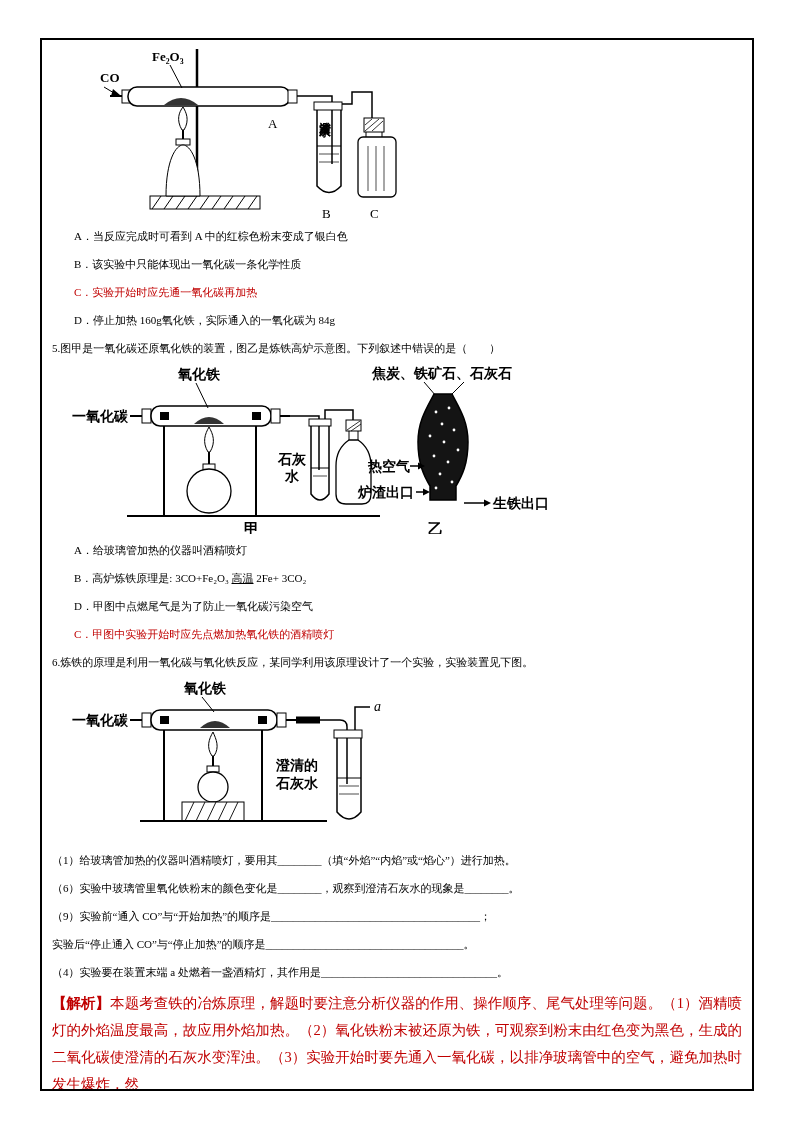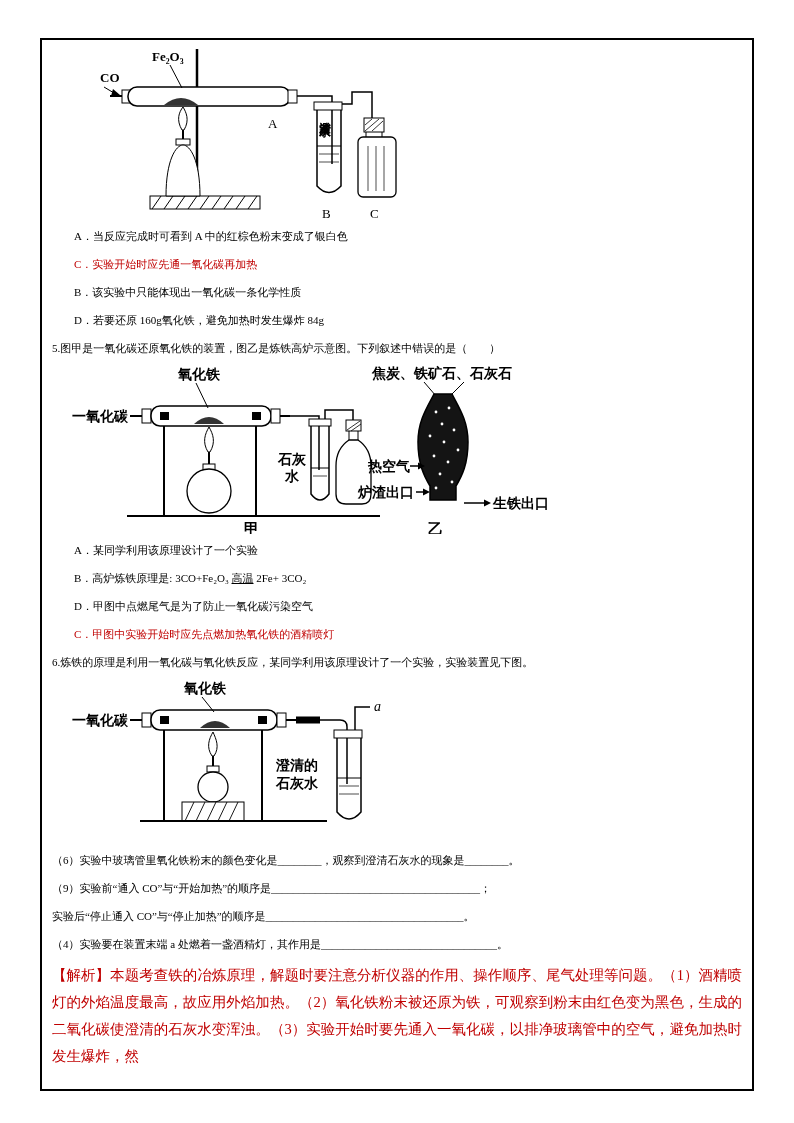--- a/index.html
+++ b/index.html
@@ -24,21 +24,21 @@
   .fig3 { height:162px; margin:4px 0 4px 20px; width:370px; }
   .vlabel {
     position:absolute; left:218px; top:67px;
     writing-mode:vertical-rl; text-orientation:upright;
     font-size:11.5px; font-weight:bold; letter-spacing:1px; line-height:13px;
   }
   .jiexi {
     margin-top:4px; font-size:14.5px; line-height:27px;
     color:var(--color-red,#C00000); text-align:justify;
   }
-  .jiexi-tag { font-weight:normal; }
+  .jiexi-tag { font-weight:bold; }
   svg { display:block; }
   svg text { font-family:"Liberation Serif","DejaVu Serif",serif; }
   .dl { font-weight:bold; font-size:14px; }
   .dl-s { font-weight:bold; font-size:13px; }
   .plain { font-size:13px; }
 </style>
 </head>
 <body>
 
 <div class="frame">
@@ -101,23 +101,23 @@
         <line x1="268" y1="100" x2="268" y2="145" stroke="#000" stroke-width="0.7"></line>
         <line x1="276" y1="100" x2="276" y2="145" stroke="#000" stroke-width="0.7"></line>
         <line x1="284" y1="100" x2="284" y2="145" stroke="#000" stroke-width="0.7"></line>
       </g>
       <text class="plain" x="270" y="172">C</text>
     </svg>
     <div class="vlabel">澄清石灰水</div>
   </div>
 
   <div class="line opt">A．当反应完成时可看到 A 中的红棕色粉末变成了银白色</div>
+  <div class="line opt">B．该实验中只能体现出一氧化碳一条化学性质</div>
   <div class="line opt red">C．实验开始时应先通一氧化碳再加热</div>
-  <div class="line opt">B．该实验中只能体现出一氧化碳一条化学性质</div>
-  <div class="line opt">D．若要还原 160g氧化铁，避免加热时发生爆炸 84g</div>
+  <div class="line opt">D．停止加热 160g氧化铁，实际通入的一氧化碳为 84g</div>
 
   <div class="line">5.图甲是一氧化碳还原氧化铁的装置，图乙是炼铁高炉示意图。下列叙述中错误的是（　　）</div>
 
   <div class="fig fig2">
     <svg width="480" height="170" viewBox="0 0 480 170">
 
       <text class="dl" x="0" y="57">一氧化碳</text>
       <line x1="58" y1="52" x2="70" y2="52" stroke="#000" stroke-width="2"></line>
       <g>
         <rect x="70" y="45" width="9" height="14" fill="#fff" stroke="#000"></rect>
@@ -187,21 +187,21 @@
       <text class="dl" x="286" y="133">炉渣出口</text>
       <line x1="344" y1="128" x2="351" y2="128" stroke="#000" stroke-width="1.5"></line>
       <polygon points="351,124.5 358,128 351,131.5" fill="#000"></polygon>
       <line x1="392" y1="139" x2="412" y2="139" stroke="#000" stroke-width="1.5"></line>
       <polygon points="412,135.5 419,139 412,142.5" fill="#000"></polygon>
       <text class="dl" x="421" y="144">生铁出口</text>
       <text x="356" y="170" font-size="15" font-weight="bold">乙</text>
     </svg>
   </div>
 
-  <div class="line opt">A．某同学利用该原理设计了一个实验</div>
+  <div class="line opt">A．给玻璃管加热的仪器叫酒精喷灯</div>
   <div class="line opt"><span>B．高炉炼铁原理是: 3CO+Fe₂O₃ </span><span class="cond">高温</span><span> 2Fe+ 3CO₂</span></div>
   <div class="line opt">D．甲图中点燃尾气是为了防止一氧化碳污染空气</div>
   <div class="line opt red">C．甲图中实验开始时应先点燃加热氧化铁的酒精喷灯</div>
 
   <div class="line">6.炼铁的原理是利用一氧化碳与氧化铁反应，某同学利用该原理设计了一个实验，实验装置见下图。</div>
 
   <div class="fig fig3">
     <svg width="370" height="162" viewBox="0 0 370 162">
       <text class="dl" x="0" y="45">一氧化碳</text>
       <line x1="58" y1="40" x2="70" y2="40" stroke="#000" stroke-width="2"></line>
@@ -247,20 +247,21 @@
         <line x1="267" y1="106" x2="287" y2="106" stroke="#000" stroke-width="0.7"></line>
         <line x1="267" y1="114" x2="287" y2="114" stroke="#000" stroke-width="0.7"></line>
       </g>
       <path d="M283,50 L283,27 L298,27" fill="none" stroke="#000" stroke-width="1.5"></path>
       <text x="302" y="31" font-size="14" font-style="italic">a</text>
       <text class="dl" x="204" y="90">澄清的</text>
       <text class="dl" x="204" y="108">石灰水</text>
     </svg>
   </div>
 
+  <div class="line">（1）给玻璃管加热的仪器叫酒精喷灯，要用其________（填“外焰”“内焰”或“焰心”）进行加热。</div>
   <div class="line">（6）实验中玻璃管里氧化铁粉末的颜色变化是________，观察到澄清石灰水的现象是________。</div>
   <div class="line">（9）实验前“通入 CO”与“开始加热”的顺序是______________________________________；</div>
   <div class="line">实验后“停止通入 CO”与“停止加热”的顺序是____________________________________。</div>
   <div class="line">（4）实验要在装置末端 a 处燃着一盏酒精灯，其作用是________________________________。</div>
 
   <div class="jiexi"><span class="jiexi-tag">【解析】</span><span>本题考查铁的冶炼原理，解题时要注意分析仪器的作用、操作顺序、尾气处理等问题。（1）酒精喷灯的外焰温度最高，故应用外焰加热。（2）氧化铁粉末被还原为铁，可观察到粉末由红色变为黑色，生成的二氧化碳使澄清的石灰水变浑浊。（3）实验开始时要先通入一氧化碳，以排净玻璃管中的空气，避免加热时发生爆炸，然</span></div>
 
 </div>
 
 </body></html>

